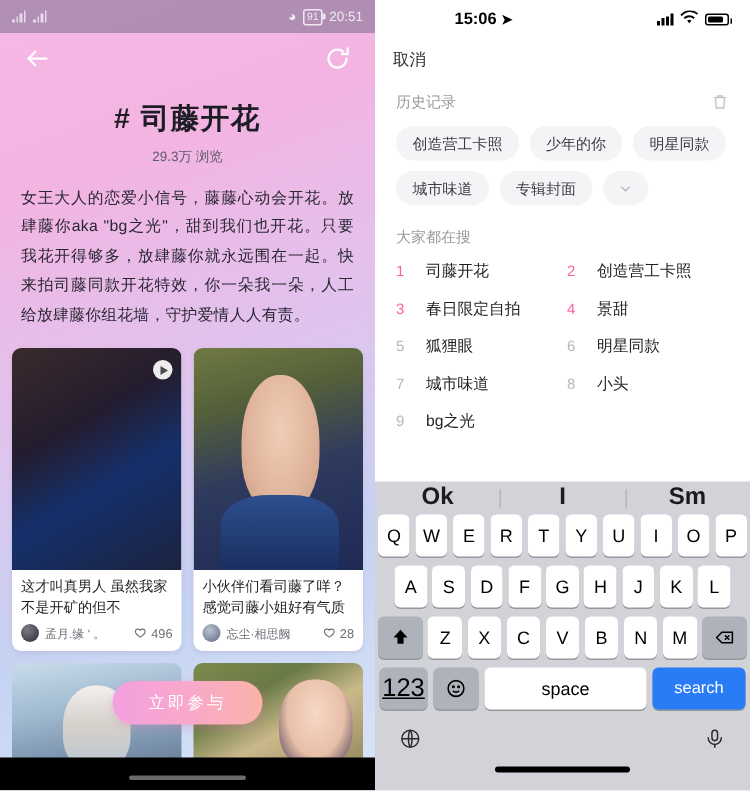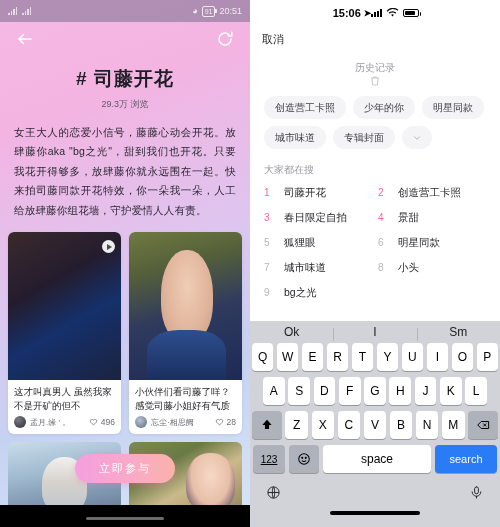--- a/index.html
+++ b/index.html
@@ -85,76 +85,76 @@
     position: absolute; left: 50%; top: 12px; transform: translateX(-50%);
     padding: 7px 24px; border-radius: 20px; color: #fff; font-size: 11px; letter-spacing: 2px;
     background: linear-gradient(90deg,#f49fe0 0%, #f9a9c8 55%, #fbb2a8 100%);
     box-shadow: 0 2px 6px rgba(220,120,180,.35); cursor: pointer; white-space: nowrap; z-index: 5;
   }
   .l-home { position: absolute; left: 0; bottom: 0; width: 250px; height: 22px; background: #000; }
   .l-home::after { content:""; position:absolute; left:50%; transform:translateX(-50%); bottom:7px; width:78px; height:3.5px; background:#6a6a6a; border-radius:2px; }
 
   
   .right { width: 250px; height: 527px; background: #fff; position: relative; }
-  .r-status { height: 26px; display: flex; align-items: center; justify-content: center; padding: 0 14px 0 16px; }
+  .r-status { height: 26px; display: flex; align-items: center; justify-content: space-between; padding: 0 14px 0 16px; margin-left: 37px; }
   .r-time { font-size: 11px; font-weight: 700; color: #000; display: flex; align-items: center; gap: 3px; }
   .loc { font-size: 9px; }
   .r-stat-r { display: flex; align-items: center; gap: 4px; }
   .sig2 { display: flex; align-items: flex-end; gap: 1px; height: 8px; }
   .sig2 i { width: 2px; background: #000; display: block; }
   .sig2 i:nth-child(1){height:3px}.sig2 i:nth-child(2){height:5px}
   .sig2 i:nth-child(3){height:6.5px}.sig2 i:nth-child(4){height:8px}
   .bat2 { width: 16px; height: 8.5px; border: 1px solid #000; border-radius: 2px; padding: 1px; position: relative; }
   .bat2 span { display: block; height: 100%; width: 80%; background: #000; border-radius: 1px; }
   .bat2::after{content:"";position:absolute;right:-3px;top:2.5px;width:1.5px;height:3.5px;background:#000;border-radius:0 1px 1px 0;}
 
   .r-search { display: flex; align-items: center; gap: 10px; padding: 6px 12px 10px; }
   .sbox { flex: 1; height: 28px; background: #f2f2f4; border-radius: 14px; display: flex; align-items: center; padding: 0 10px; gap: 6px; }
   .sbox svg { width: 12px; height: 12px; color: #b6b6bb; flex: none; }
   .sfield { flex: 1; display: flex; align-items: center; }
   .caret { width: 1.5px; height: 13px; background: #ff5fa2; margin-right: 1px; }
   .ph { font-size: 10.5px; color: #d2d2d6; }
   .cancel { font-size: 11px; color: #2b2b2f; cursor: pointer; white-space: nowrap; }
 
   .sec { padding: 4px 14px 0; }
-  .sec-hd { display: flex; align-items: center; justify-content: space-between; margin-bottom: 9px; flex-direction: column; }
+  .sec-hd { display: flex; align-items: center; justify-content: space-between; margin-bottom: 9px; }
   .sec-t { font-size: 10px; color: #9a9aa0; }
   .trash { width: 12px; height: 12px; color: #c2c2c7; cursor: pointer; }
   .tags { display: flex; flex-wrap: wrap; gap: 7px; }
   .tag { background: #f4f4f6; border-radius: 12px; padding: 4.5px 11px; font-size: 10px; color: #3c3c42; cursor: pointer; }
   .tag.more { padding: 4.5px 10px; color: #b0b0b6; display: flex; align-items: center; }
   .tag.more svg { width: 10px; height: 10px; }
 
   .hot { padding: 0 14px; margin-top: 14px; }
   .hot-t { font-size: 10px; color: #9a9aa0; margin-bottom: 9px; }
   .hot-grid { display: grid; grid-template-columns: 1fr 1fr; row-gap: 11px; column-gap: 6px; }
   .hot-i { display: flex; align-items: baseline; gap: 8px; cursor: pointer; }
   .rk { font-size: 10px; width: 12px; flex: none; }
   .rk.top { color: #ff5fa2; }
   .rk.nm { color: #b6b6bb; }
   .hw { font-size: 10.5px; color: #1f1f24; }
 
   
   .kb { position: absolute; left: 0; bottom: 0; width: 250px; background: #d1d3d9; padding-top: 0; }
   .sugg { height: 22px; display: flex; align-items: center; }
-  .sug { flex: 1; text-align: center; font-size: 12px; color: #1b1b1e; position: relative; cursor: pointer; }
+  .sug { flex: 1; text-align: center; font-size: 16px; color: #1b1b1e; position: relative; cursor: pointer; font-weight: bold; }
   .sug + .sug::before { content:""; position:absolute; left:0; top:3px; height:13px; width:1px; background:#b4b6bc; }
   .krow { display: flex; justify-content: center; gap: 3.5px; margin-bottom: 6px; padding: 0 2px; }
   .key {
     background: #fff; border-radius: 4px; height: 28px; flex: 1;
     display: flex; align-items: center; justify-content: center;
     font-size: 12px; color: #000; box-shadow: 0 1px 0 rgba(0,0,0,.28); cursor: pointer;
   }
   .krow.r2 { padding: 0 13px; }
   .krow.r3 { padding: 0 2px; }
   .key.wide { flex: 0 0 30px; background: #adb2bb; }
   .key.fnr { flex: 0 0 30px; background: #adb2bb; }
   .key svg { width: 14px; height: 14px; }
   .krow.r4 { gap: 4px; padding: 0 3px; margin-bottom: 4px; }
-  .key.num { flex: 0 0 32px; background: #adb2bb; font-size: 10px; text-decoration: underline; }
+  .key.num { flex: 0 0 32px; background: #adb2bb; font-size: 17px; text-decoration: underline; }
   .key.emo { flex: 0 0 30px; background: #adb2bb; }
   .key.space { flex: 1; }
   .key.search { flex: 0 0 62px; background: #2a7cf6; color: #fff; font-size: 11px; }
   .kbot { height: 30px; display: flex; align-items: center; justify-content: space-between; padding: 0 16px; }
   .kbot svg { width: 15px; height: 15px; color: #2b2b2f; cursor: pointer; }
   .r-home { height: 20px; background: #d1d3d9; position: relative; }
   .r-home::after { content:""; position:absolute; left:50%; transform:translateX(-50%); top:4px; width: 90px; height: 3.5px; background:#000; border-radius:2px; }
 </style>
 </head>
 <body>

